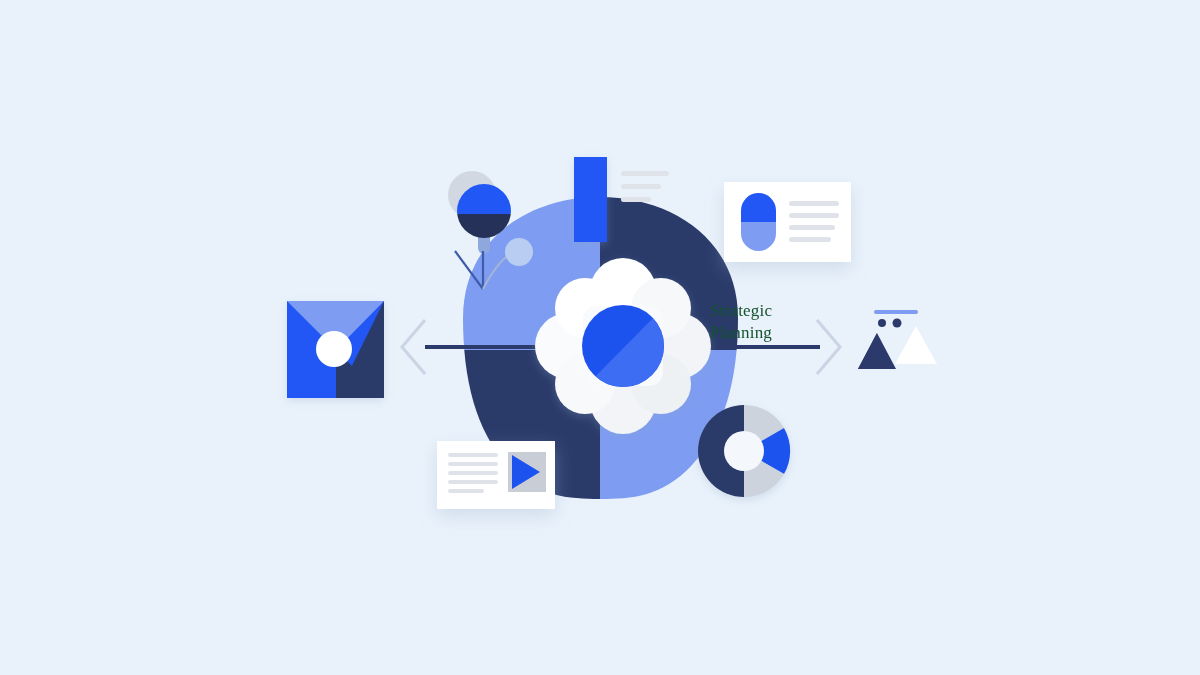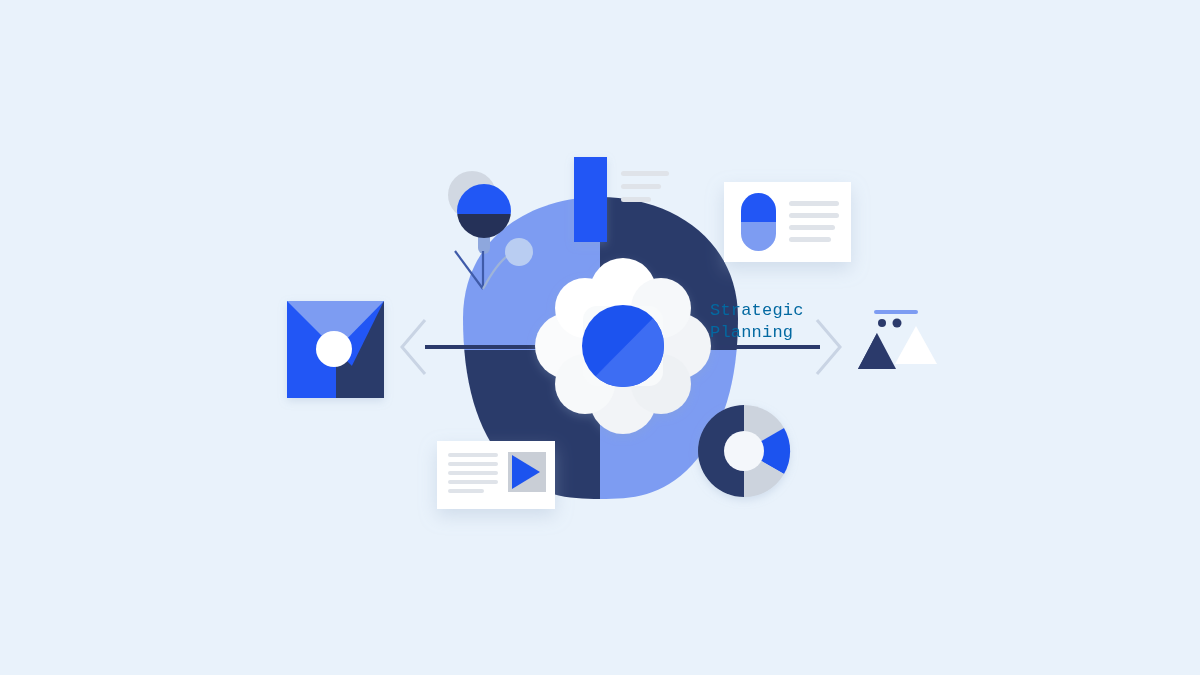--- a/index.html
+++ b/index.html
@@ -18,25 +18,25 @@
     background: #e9f2fb;
   }
   #scene {
     position: absolute;
     inset: 0;
   }
   .label-strategic {
     position: absolute;
     left: 710px;
     top: 300px;
-    font-family: Liberation Mono, monospace;
+    font-family: Liberation Serif, serif;
     font-size: 17px;
     line-height: 22px;
     letter-spacing: 0.2px;
-    color: #0369a1;
+    color: #14532d;
     white-space: pre;
     pointer-events: none;
   }
 </style>
 </head>
 <body>
 
 <div id="stage">
 
   <svg id="scene" viewBox="0 0 1200 675" width="1200" height="675">

